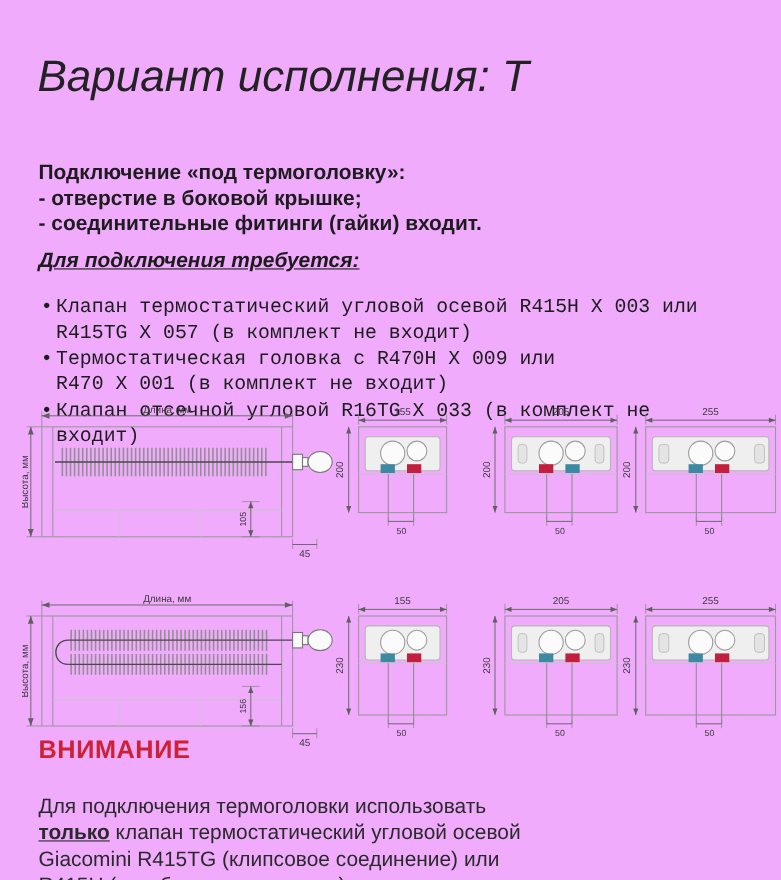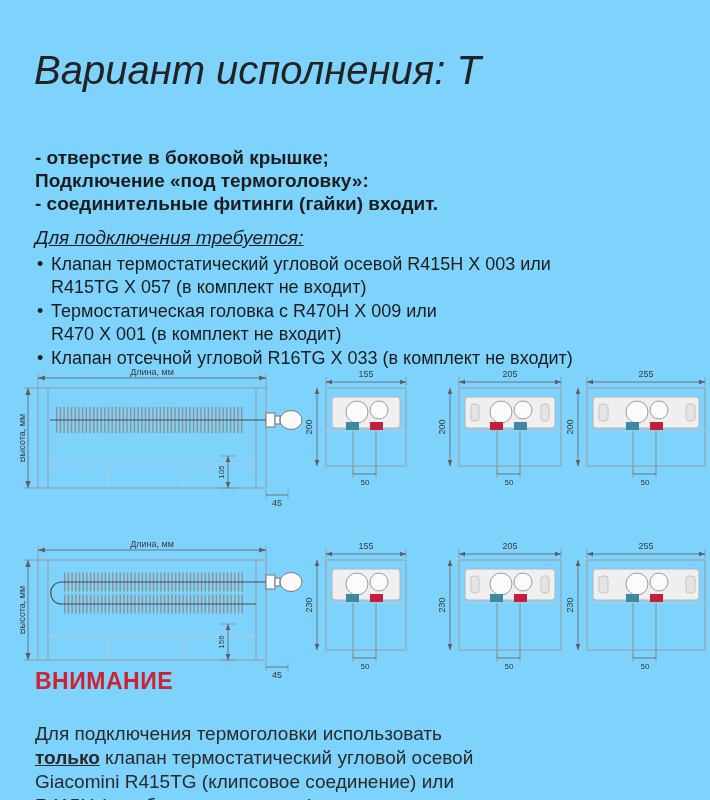--- a/index.html
+++ b/index.html
@@ -1,35 +1,35 @@
 <!DOCTYPE html>
 <html><head>
 <meta charset="utf-8">
 <style>
   * { margin:0; padding:0; box-sizing:border-box; }
   body { background:#e8e8e8; font-family:"Liberation Sans", sans-serif; }
   .page {
-    position:relative; width:710px; height:800px; background:#7dd3fc;
+    position:relative; width:710px; height:800px; background:#f0abfc;
     color:#1c1c1c; overflow:hidden; margin:0 auto;
   }
   .title {
     position:absolute; left:34px; top:48px;
     font-size:40px; font-style:italic; font-weight:400; color:#222;
     white-space:nowrap;
   }
   .intro {
     position:absolute; left:35px; top:146px;
     font-size:19px; font-weight:700; line-height:23px;
   }
   .req { position:absolute; left:35px; top:227px; width:610px; font-size:18px; }
   .req-heading {
-    font-style:italic; font-weight:400; text-decoration:underline;
+    font-style:italic; font-weight:700; text-decoration:underline;
     font-size:19px; margin-bottom:3px;
   }
-  .req ul { list-style:none; margin-top:4px; }
+  .req ul { list-style:none; margin-top:20px;font-family:Liberation Mono, monospace; }
   .req li {
     position:relative; padding-left:16px; line-height:23px; margin-bottom:1px;
   }
   .req li::before {
     content:"•"; position:absolute; left:2px; top:0; font-size:18px;
   }
   .drawrow { position:absolute; left:0; width:710px; height:142px; }
   .row1 { top:366px; }
   .row2 { top:538px; }
   .bigdraw { position:absolute; left:20px; top:0; }
@@ -64,22 +64,22 @@
   .em-u { font-weight:700; text-decoration:underline; }
 </style>
 </head>
 <body>
 
 <div class="page">
 
   <h1 class="title">Вариант исполнения: Т</h1>
 
   <div class="intro">
+    <div>Подключение «под термоголовку»:</div>
     <div>- отверстие в боковой крышке;</div>
-    <div>Подключение «под термоголовку»:</div>
     <div>- соединительные фитинги (гайки) входит.</div>
   </div>
 
   <div class="req">
     <div class="req-heading">Для подключения требуется:</div>
     <ul>
       <li><span>Клапан термостатический угловой осевой R415H X 003 или</span><br><span>R415TG X 057 (в комплект не входит)</span></li>
       <li><span>Термостатическая головка с R470H X 009 или</span><br><span>R470 X 001 (в комплект не входит)</span></li>
       <li><span>Клапан отсечной угловой R16TG X 033 (в комплект не входит)</span></li>
     </ul>

